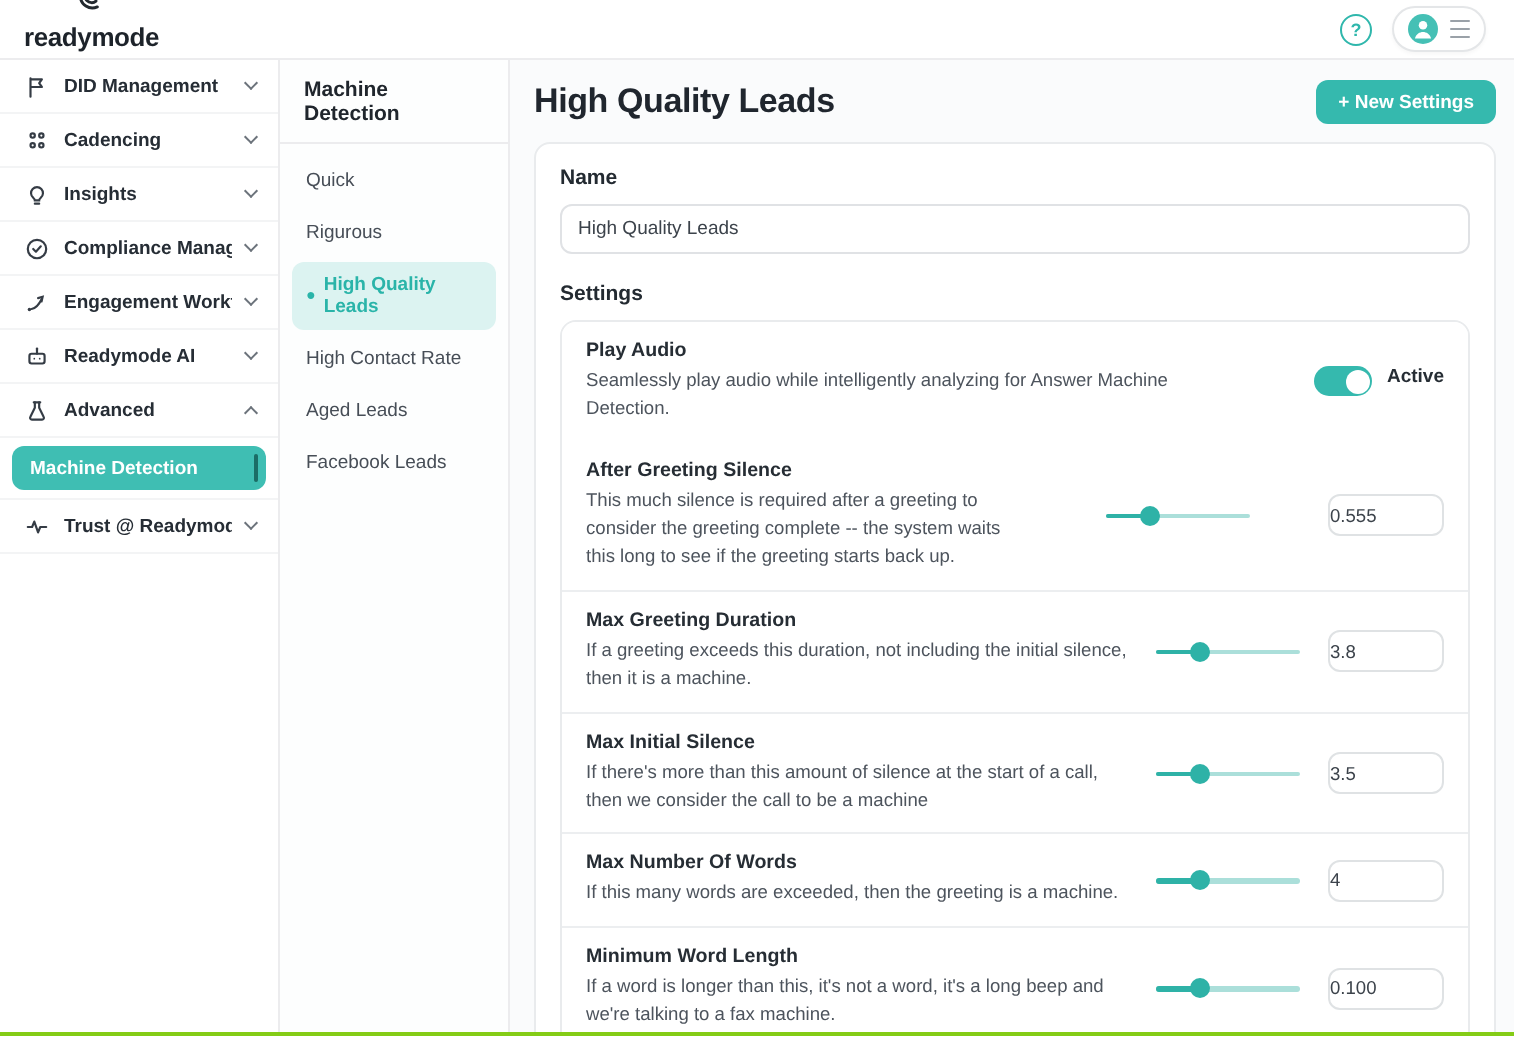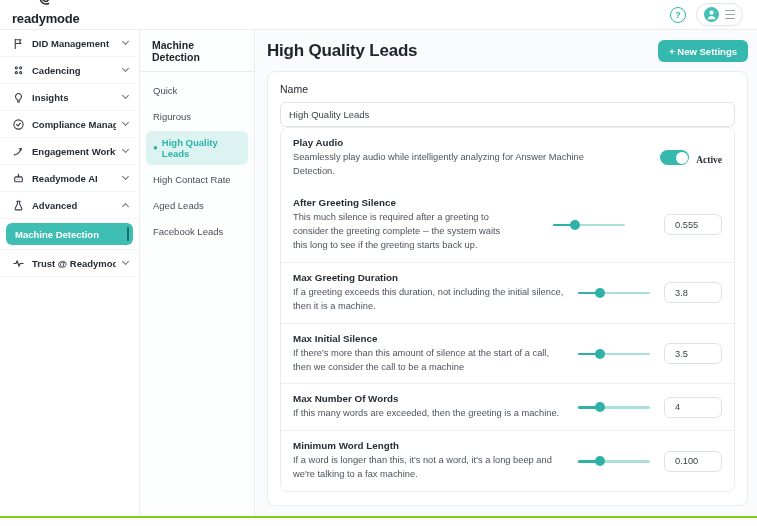--- a/index.html
+++ b/index.html
@@ -43,35 +43,35 @@
   .subnav-item .bullet { display:none; font-size:8px; line-height:1; }
   .subnav-item.active { background:#dcf3f1; color:#2ab4a9; font-weight:600; }
   .subnav-item.active .bullet { display:inline; }
 
   
   .main { flex:1; background:#fafbfc; padding:10px 9px 0 12px; overflow:hidden; display:flex; flex-direction:column; }
   .main-head { display:flex; justify-content:space-between; align-items:center; margin-bottom:9px; }
   .page-title { font-size:17px; font-weight:600; color:#20262e; letter-spacing:-0.2px; }
   .new-btn { background:#35b9ae; color:#fff; font-size:9.5px; font-weight:600; border:none; border-radius:6px; height:22px; padding:0 11px; display:flex; align-items:center; gap:4px; cursor:pointer; font-family:Liberation Sans, sans-serif; }
   .card { background:#fff; border:1px solid #e9ebed; border-radius:8px; padding:11px 12px 13px; }
-  .sec-label { font-size:10.5px; font-weight:normal; color:#232a31; margin-bottom:7px; }
+  .sec-label { font-size:10.5px; font-weight:bold; color:#232a31; margin-bottom:7px; }
   .settings-label { margin-top:14px; }
   .name-input { width:100%; height:25px; border:1px solid #e0e2e5; border-radius:6px; padding:0 8px; font-size:9.5px; color:#3c434b; background:#fff; font-family:inherit; }
   .group { border:1px solid #e9ebed; border-radius:8px; overflow:hidden; }
   .row { display:flex; align-items:center; padding:9px 12px; border-top:1px solid #eceef0; background:#fff; }
   .row:first-child { border-top:none;gap:25px; }
   .row-text { flex:1; padding-right:14px; }
   .row-title { font-size:9.8px; font-weight:bold; color:#262d34; margin-bottom:3px; }
   .row-desc { font-size:9.3px; color:#4d545d; line-height:1.5; max-width:330px; }
   .slider { width:72px; flex:none; position:relative; height:10px; margin-right:14px; cursor:pointer; }
   .slider .track { position:absolute; top:4px; left:0; right:0; height:2.5px; border-radius:2px; background:#abdfda; }
   .slider .fill { position:absolute; top:4px; left:0; height:2.5px; border-radius:2px; background:#2eb2a7; }
   .slider .knob { position:absolute; top:0; width:10px; height:10px; border-radius:50%; background:#2eb2a7; cursor:grab; }
-  .val-input { width:58px; flex:none; height:21px; border:1px solid #dfe2e4; border-radius:6px; font-size:9.3px; color:#3c434b; padding:0 10px; background:#fff; font-family:inherit; }
-  .toggle-wrap { display:flex; align-items:flex-end; gap:7px; flex:none;font-family:Liberation Serif, serif; }
+  .val-input { width:58px; flex:none; height:21px; border:1px solid #dfe2e4; border-radius:6px; font-size:9.3px; color:#3c434b; padding:0 0; background:#fff; font-family:inherit; }
+  .toggle-wrap { display:flex; align-items:flex-start; gap:7px; flex:none; }
   .toggle { width:29px; height:15px; border-radius:8px; background:#35b9ae; position:relative; cursor:pointer; }
   .toggle .tknob { position:absolute; right:1.5px; top:1.5px; width:12px; height:12px; background:#fff; border-radius:50%; }
   .toggle-label { font-size:9.5px; font-weight:600; color:#262d34; }
   .hidden-defs { position:absolute; width:0; height:0; overflow:hidden; }
 </style>
 </head>
 <body>
 
 <svg class="hidden-defs" xmlns="http://www.w3.org/2000/svg">
   <defs>
@@ -277,20 +277,21 @@
     <div class="main">
       <div class="main-head">
         <div class="page-title">High Quality Leads</div>
         <button class="new-btn">+ New Settings</button>
       </div>
 
       <div class="card">
         <div class="sec-label">Name</div>
         <input class="name-input" type="text" value="High Quality Leads" style="">
 
+        <div class="sec-label settings-label">Settings</div>
         <div class="group">
           
           <div class="row">
             <div class="row-text">
               <div class="row-title">Play Audio</div>
               <div class="row-desc">Seamlessly play audio while intelligently analyzing for Answer Machine Detection.</div>
             </div>
             <div class="toggle-wrap">
               <div class="toggle">
                   <span class="tknob"></span>

